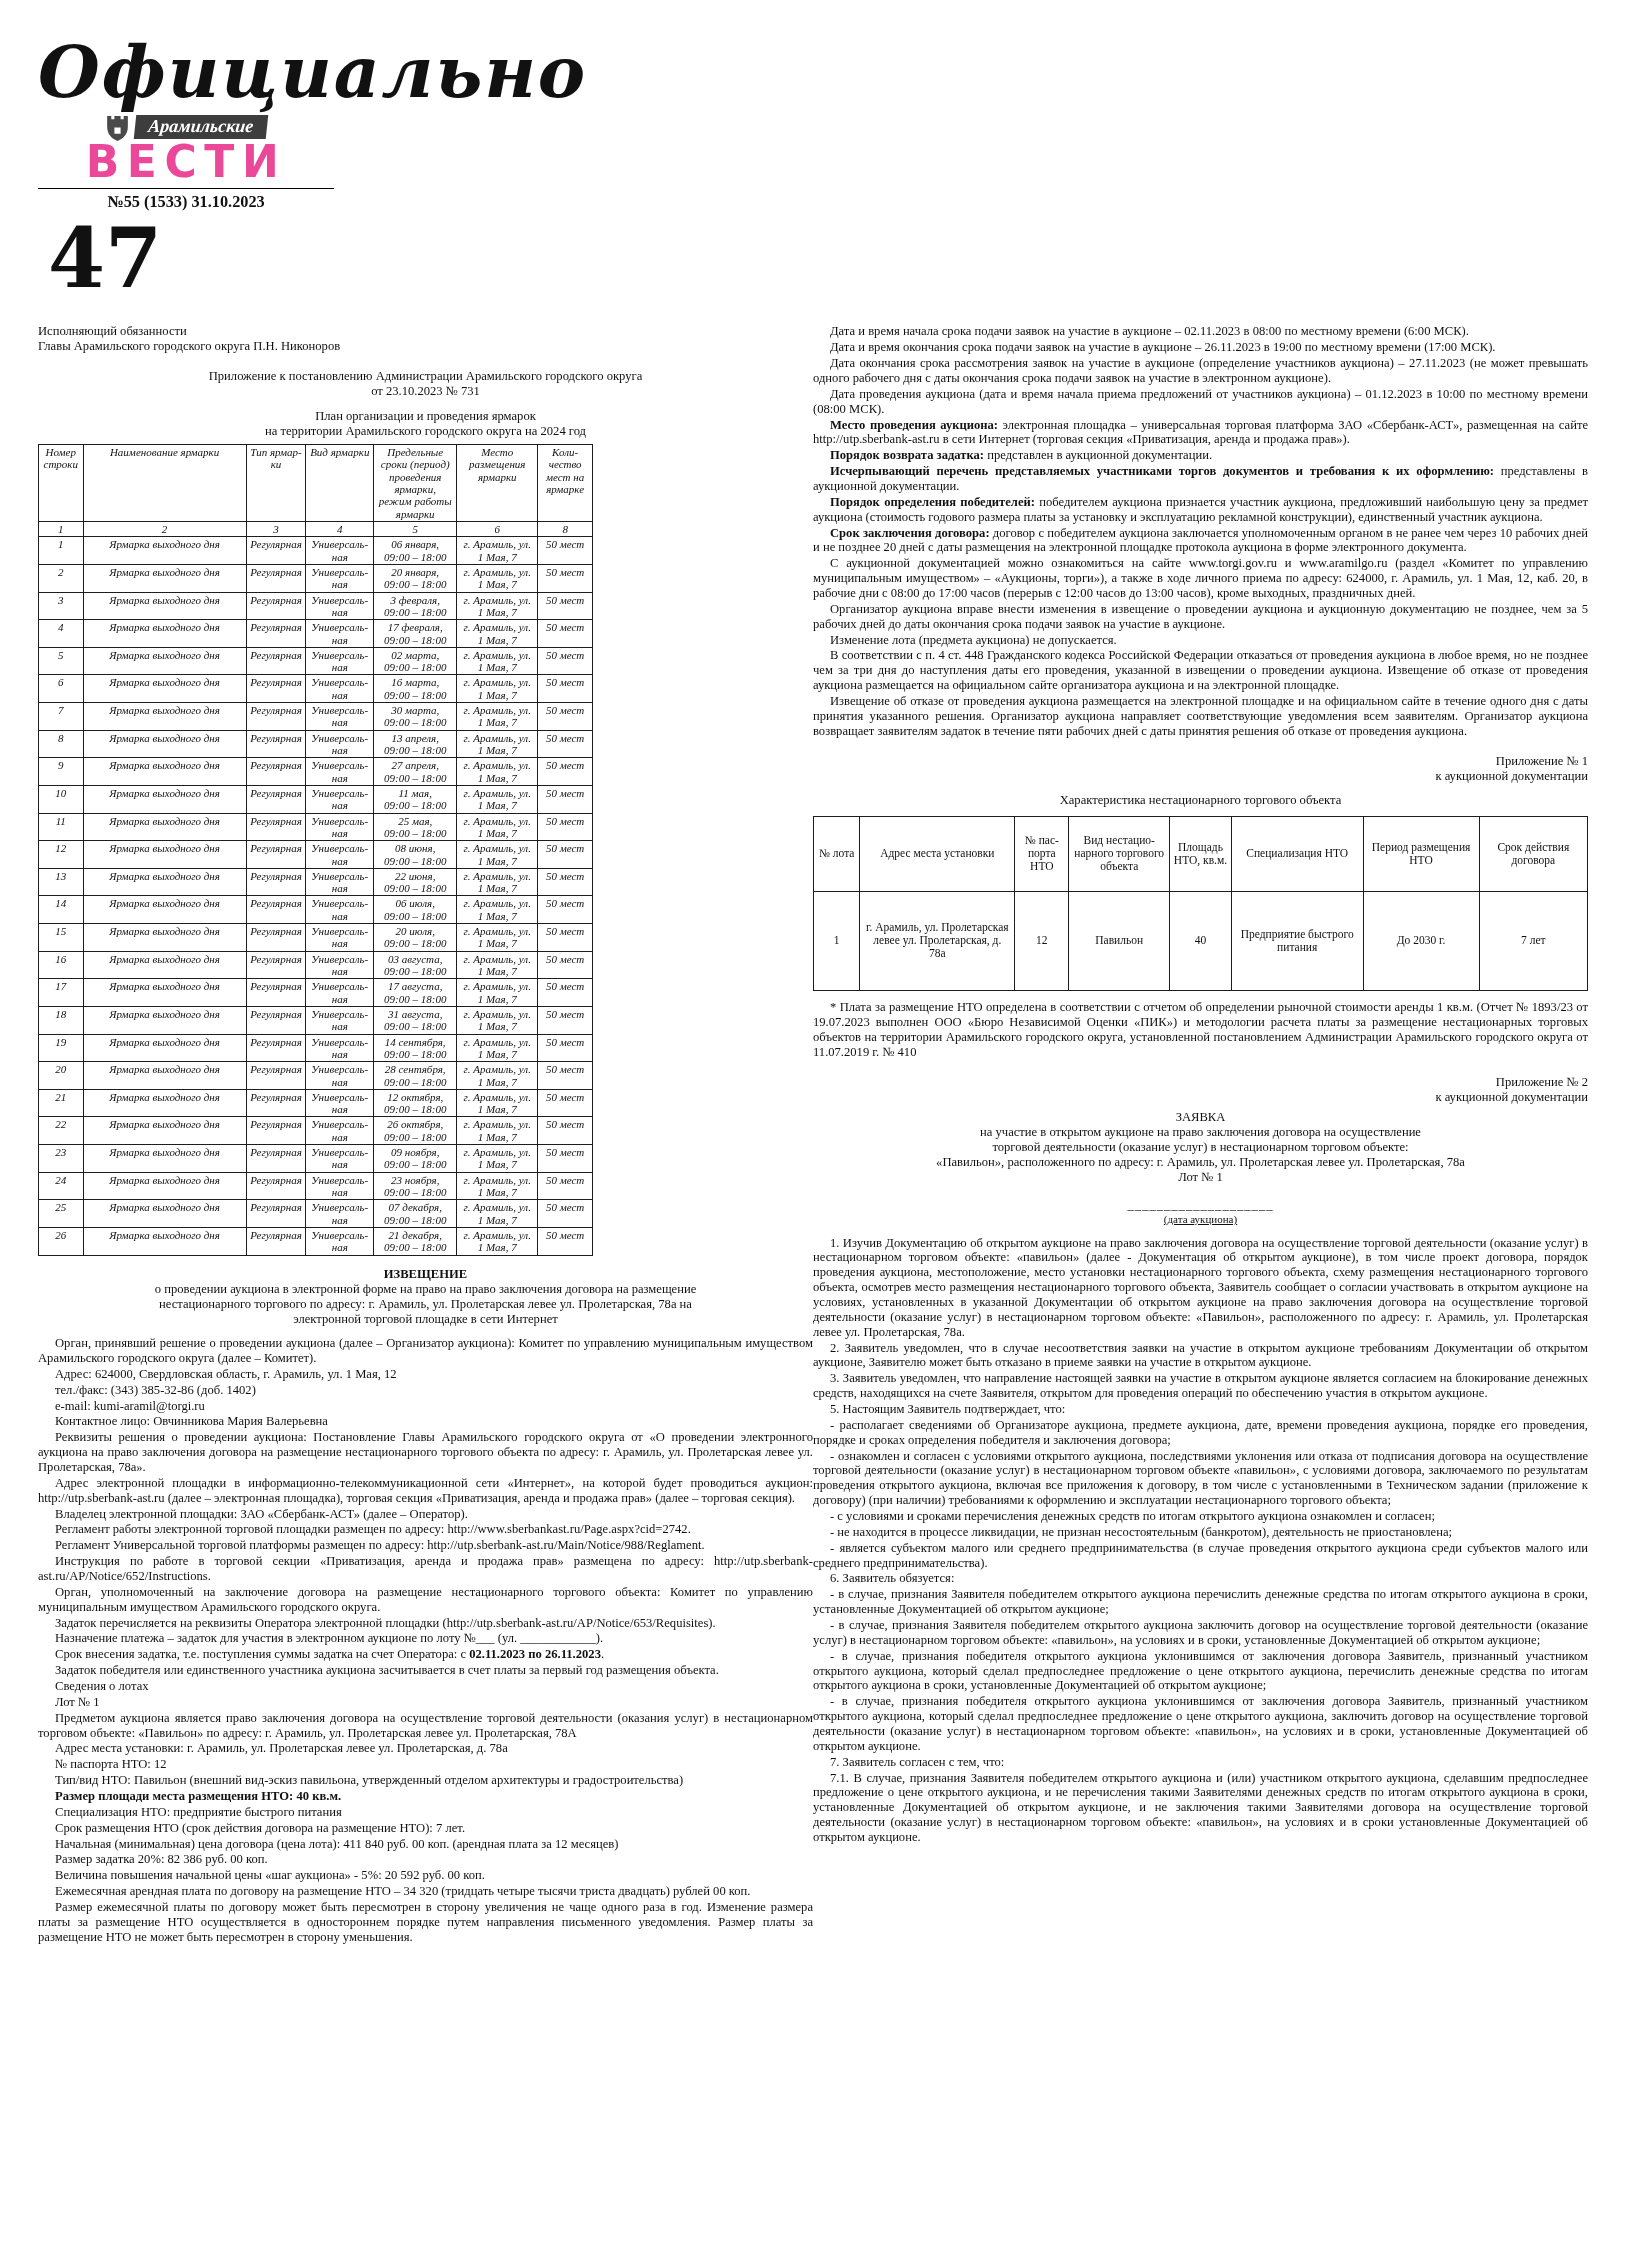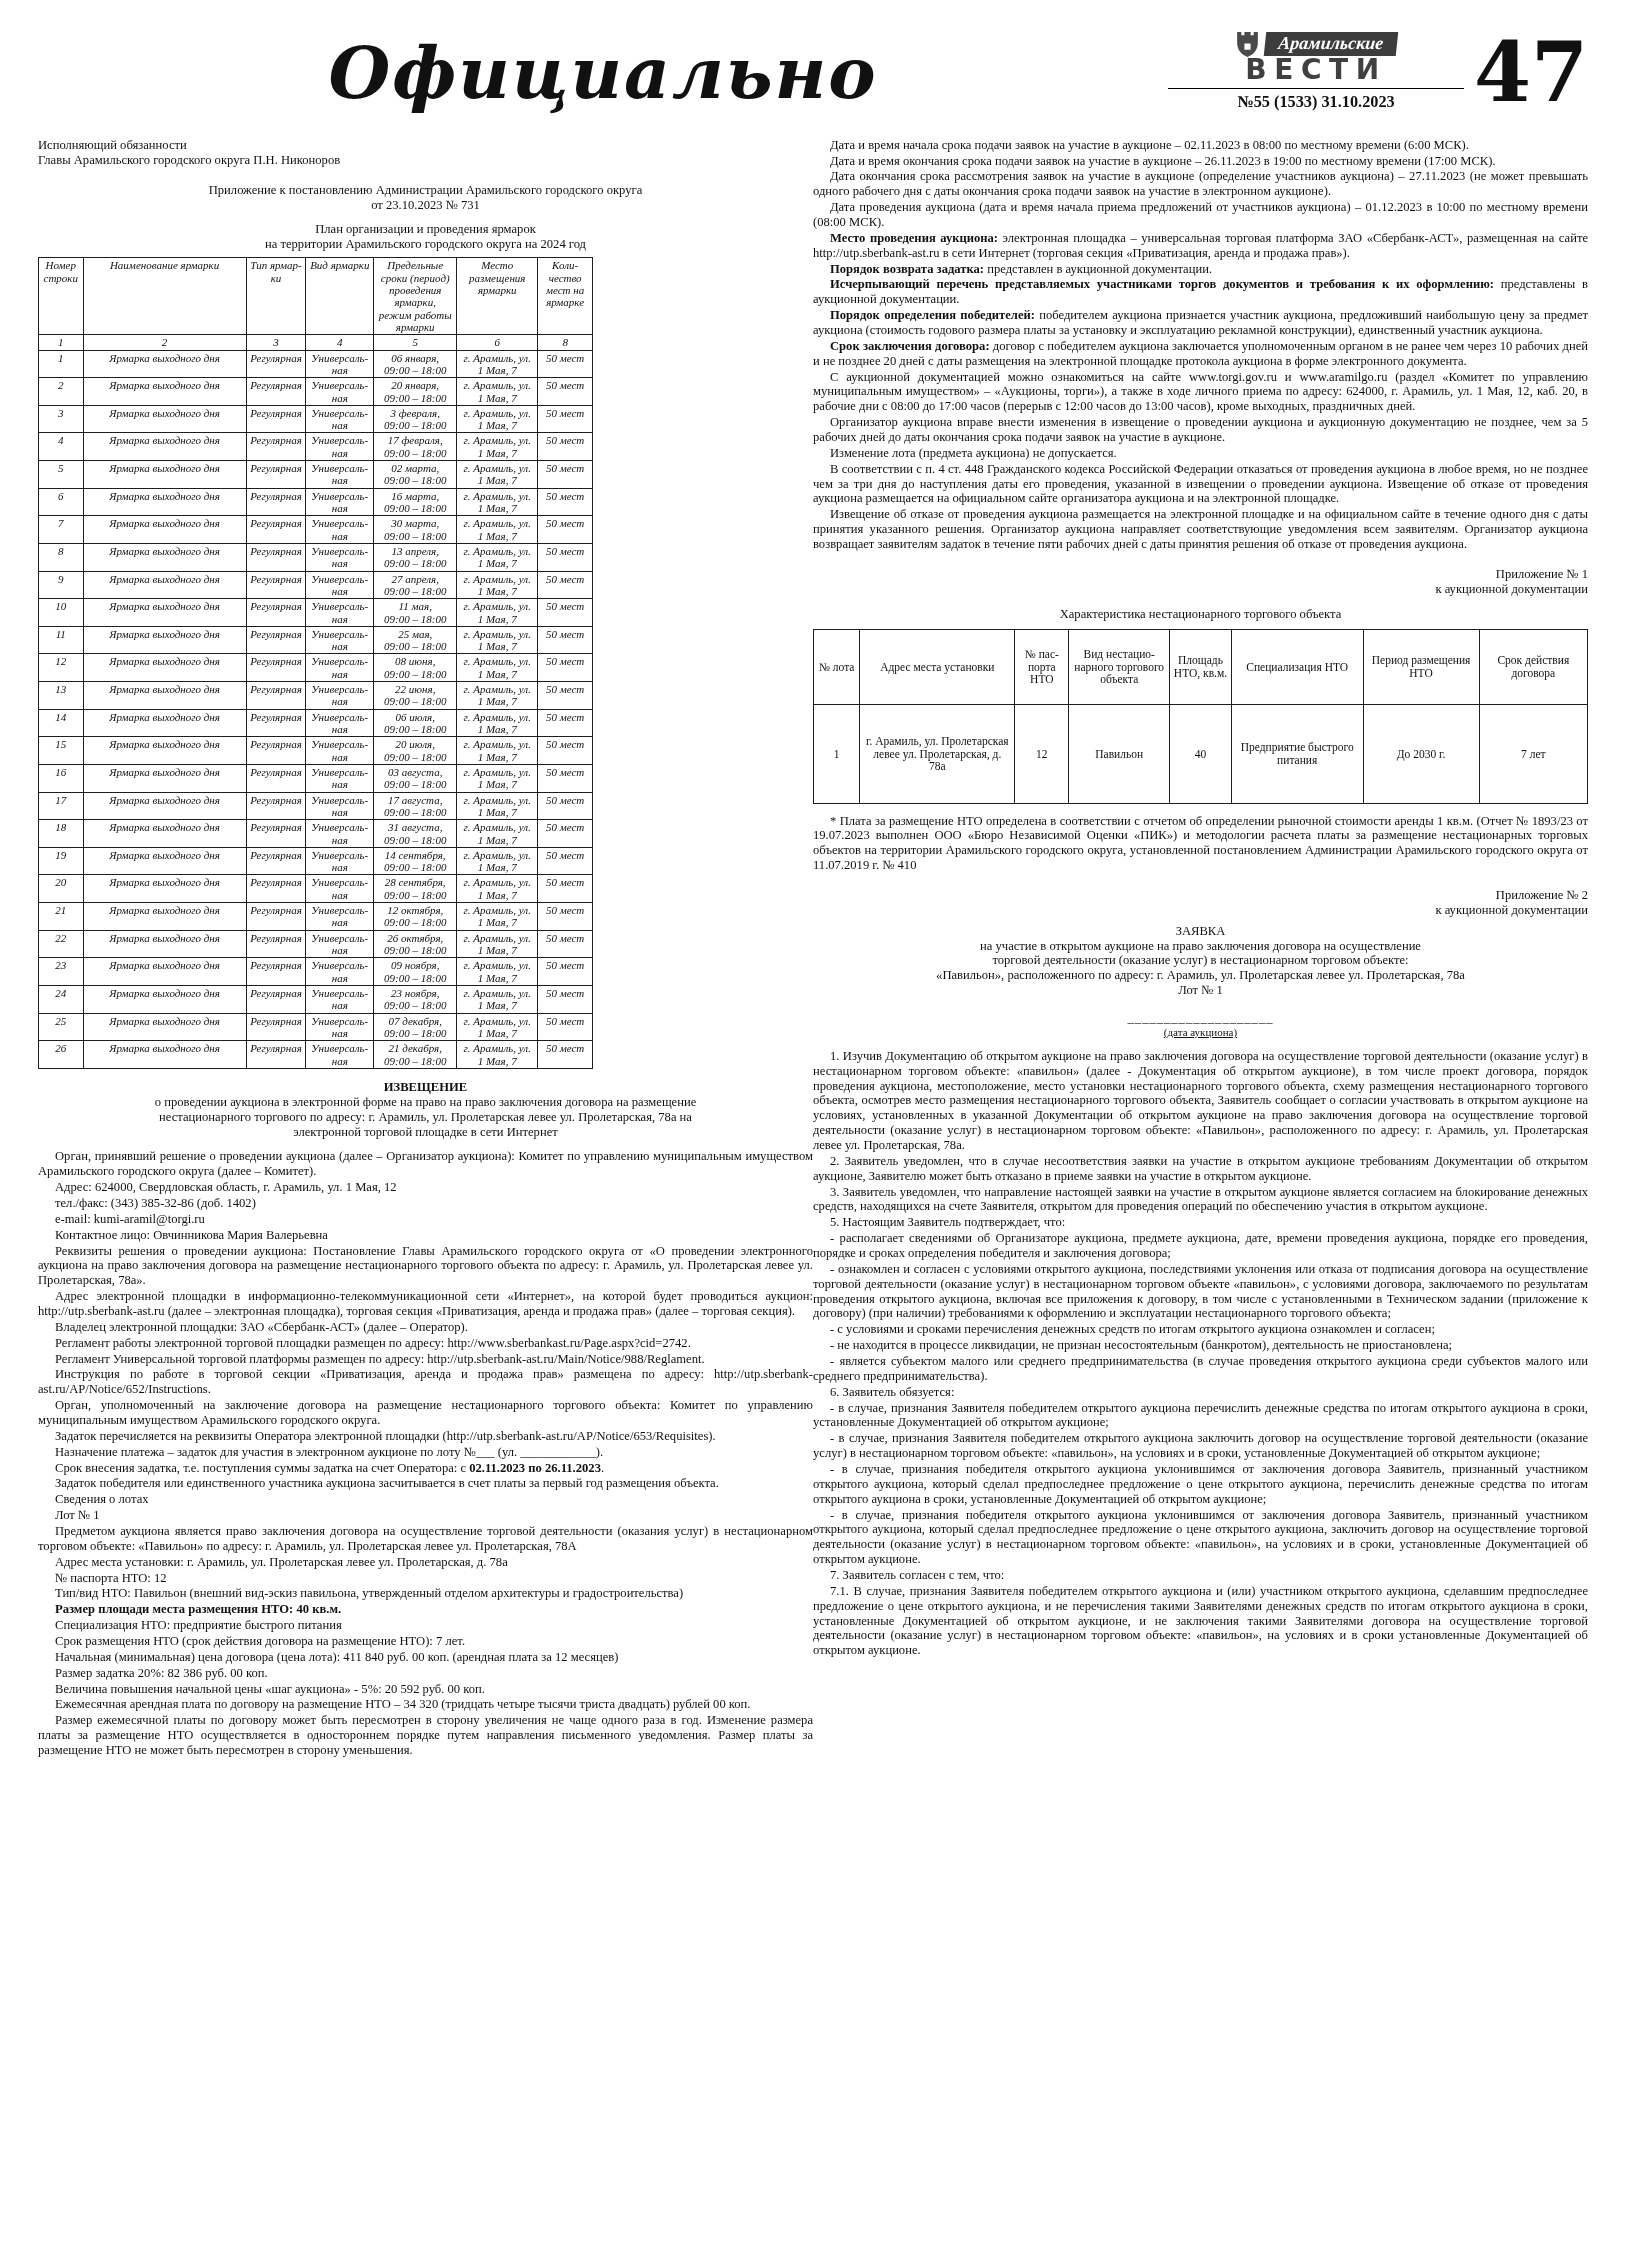--- a/index.html
+++ b/index.html
@@ -1,27 +1,27 @@
 <!DOCTYPE html>
 <html><head>
 <meta charset="utf-8">
 <style>
   * { margin:0; padding:0; box-sizing:border-box; }
   html,body { background:#ffffff; }
   body { width:1626px; font-family:"Liberation Serif", serif; color:#111; }
   .page { width:1626px; height:2259px; padding:25px 38px 23px 38px; overflow:hidden; position:relative; background:#fff; }
 
   
-  .masthead { display:flex; align-items:center; margin-bottom:25px; }
+  .masthead { display:flex; align-items:flex-start; margin-bottom:25px;flex-direction:column; }
   .masthead-title { flex:1; text-align:center; font-family:"DejaVu Serif", serif; font-style:italic; font-weight:bold; font-size:71px; line-height:1.05; padding-top:9.6px; letter-spacing:1.9px; }
   .brand { width:296px; text-align:center; padding-top:3.8px; }
   .brand-row1 { display:flex; align-items:center; justify-content:center; gap:5.7px; }
   .emblem { flex:0 0 auto; }
   .ribbon { background:#3d3d3d; color:#fff; font-style:italic; font-weight:bold; font-size:18px; padding:1px 13.4px 1.9px; transform:skewX(-6deg); display:inline-block; }
-  .brand-vesti { font-family:"DejaVu Sans", sans-serif; font-weight:bold; font-size:28px; line-height:1; letter-spacing:7.6px; color:#404040; margin-top:-1.9px; }
+  .brand-vesti { font-family:"DejaVu Sans", sans-serif; font-weight:bold; font-size:44px; line-height:1; letter-spacing:7.6px; color:#ec4899; margin-top:-1.9px; }
   .brand-issue { border-top:1.9px solid #000; margin-top:3.8px; padding-top:2.9px; font-size:16.3px; font-weight:bold; }
   .page-num { width:124px; text-align:right; font-family:"DejaVu Serif", serif; font-weight:bold; font-size:82px; line-height:1; padding-top:5.7px; }
 
   
   .columns { display:flex; }
   .col { flex:1; font-size:12.6px; line-height:1.18; text-align:justify; }
   .para { text-indent:17px; margin-bottom:1px; }
   .b { font-weight:bold; }
   .center { text-align:center; text-indent:0; }
   .right-al { text-align:right; text-indent:0; }

